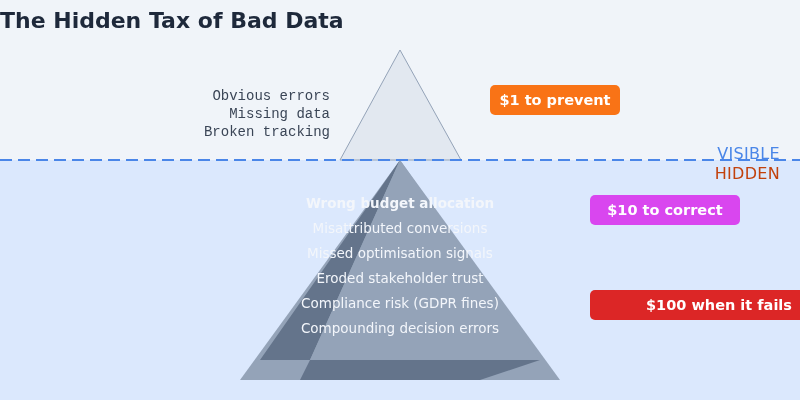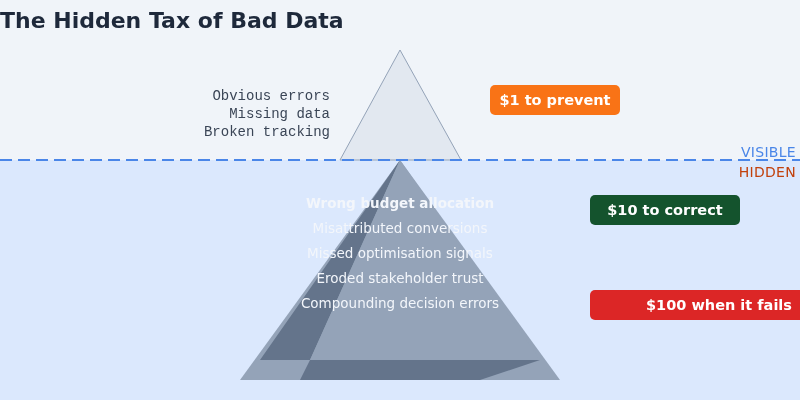--- a/index.html
+++ b/index.html
@@ -6,23 +6,23 @@
   body { width: 800px; height: 400px; position: relative; overflow: hidden; font-family: "DejaVu Sans", sans-serif; }
   .sky { position: absolute; left: 0; top: 0; width: 800px; height: 160px; background: #f0f4f9; }
   .sea { position: absolute; left: 0; top: 160px; width: 800px; height: 240px; background: #dbe8fd; }
   svg.art { position: absolute; left: 0; top: 0; }
   .title { position: absolute; left: 0; top: 8px; width: 800px; text-align: left; font-size: 22px; font-weight: bold; color: #1e293b; }
   .visible-items { position: absolute; right: 470px; top: 87px; text-align: right; font-size: 14px; color: #3a4556; line-height: 18px; font-family: Liberation Mono, monospace; }
   .hidden-items { position: absolute; left: 250px; width: 300px; top: 191px; text-align: center; font-size: 13.5px; color: #f3f6fb; line-height: 25px; }
   .hidden-items .first { font-weight: bold; }
   .badge { position: absolute; height: 30px; border-radius: 5px; color: #fff; font-weight: bold; font-size: 14.5px; display: flex; align-items: center; justify-content: center; }
   .b1 { left: 490px; top: 85px; width: 130px; background: #f97316; }
-  .b2 { left: 590px; top: 195px; width: 150px; background: #14532d; }
+  .b2 { left: 590px; top: 195px; width: 150px; background: #d946ef; }
   .b3 { left: 590px; top: 290px; width: 170px; background: #dc2626; padding-left: 44px; }
-  .lbl { position: absolute; right: 4px; font-size: 14px; letter-spacing: 0.3px; }
+  .lbl { position: absolute; right: 20px; font-size: 16px; letter-spacing: 0.3px; }
   .lbl-visible { top: 144px; color: #4a86e8; }
   .lbl-hidden { top: 164px; color: #c2410c; }
 </style>
 </head>
 <body>
 
 <div class="sky"></div>
 <div class="sea"></div>
 
 <svg class="art" width="800" height="400" viewBox="0 0 800 400">
@@ -42,20 +42,21 @@
   <div>Obvious errors</div>
   <div>Missing data</div>
   <div>Broken tracking</div>
 </div>
 
 <div class="hidden-items">
   <div class="first">Wrong budget allocation</div>
   <div>Misattributed conversions</div>
   <div>Missed optimisation signals</div>
   <div>Eroded stakeholder trust</div>
+  <div>Compliance risk (GDPR fines)</div>
   <div>Compounding decision errors</div>
 </div>
 
 <div class="badge b1">$1 to prevent</div>
 <div class="badge b2">$10 to correct</div>
 <div class="badge b3">$100 when it fails</div>
 
 <div class="lbl lbl-visible">VISIBLE</div>
 <div class="lbl lbl-hidden">HIDDEN</div>
 

